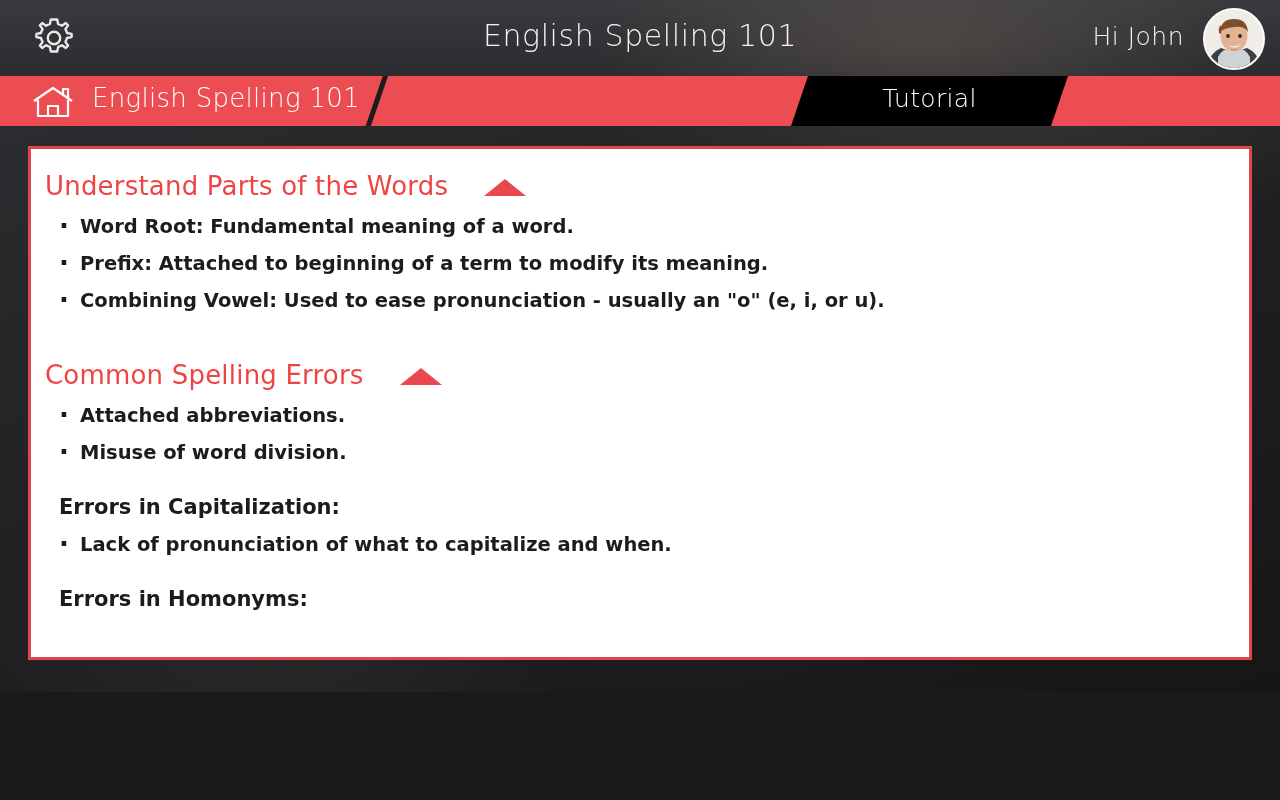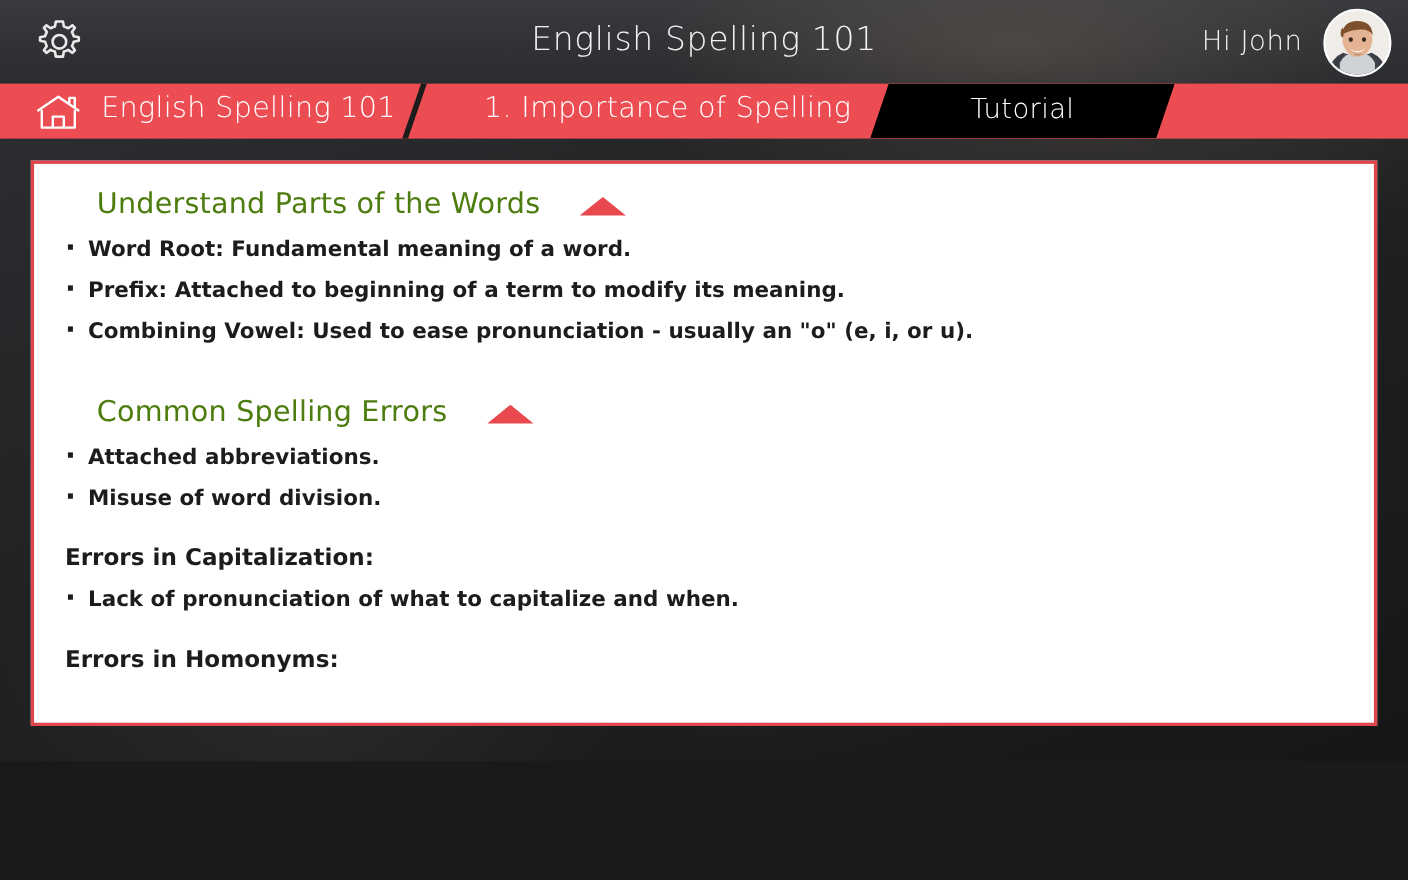--- a/index.html
+++ b/index.html
@@ -175,26 +175,25 @@
   .card-inner {
     padding: 22px 26px 10px 14px;
   }
 
   .sec-head {
     display: flex;
     align-items: center;
     gap: 36px;
   }
   .sec-title {
-    color: #4d7c0f;
+    color: #ef4444;
     font-size: 26px;
     font-weight: 400;
     letter-spacing: 0.2px;
     font-family: "DejaVu Sans", sans-serif;
-    margin-left: 43px;
   }
   .collapse-tri {
     width: 0; height: 0;
     border-left: 21px solid transparent;
     border-right: 21px solid transparent;
     border-bottom: 17px solid #e8484e;
     cursor: pointer;
     margin-top: 3px;
   }
 
@@ -372,21 +371,20 @@
             <path d="M33 9 L33 4 L38 4 L38 13"></path>
           </g>
         </svg>
       </span>
     </div>
 
     <div class="crumb-course">English Spelling 101</div>
 
     <div class="crumb-slash"></div>
 
-    <div class="crumb-lesson">1. Importance of Spelling</div>
 
     <div class="crumb-active-shape"></div>
     <div class="crumb-active-label">Tutorial</div>
   </div>
 
   <div class="card">
     <div class="card-inner">
 
       <div class="sec-head">
         <div class="sec-title">Understand Parts of the Words</div>

